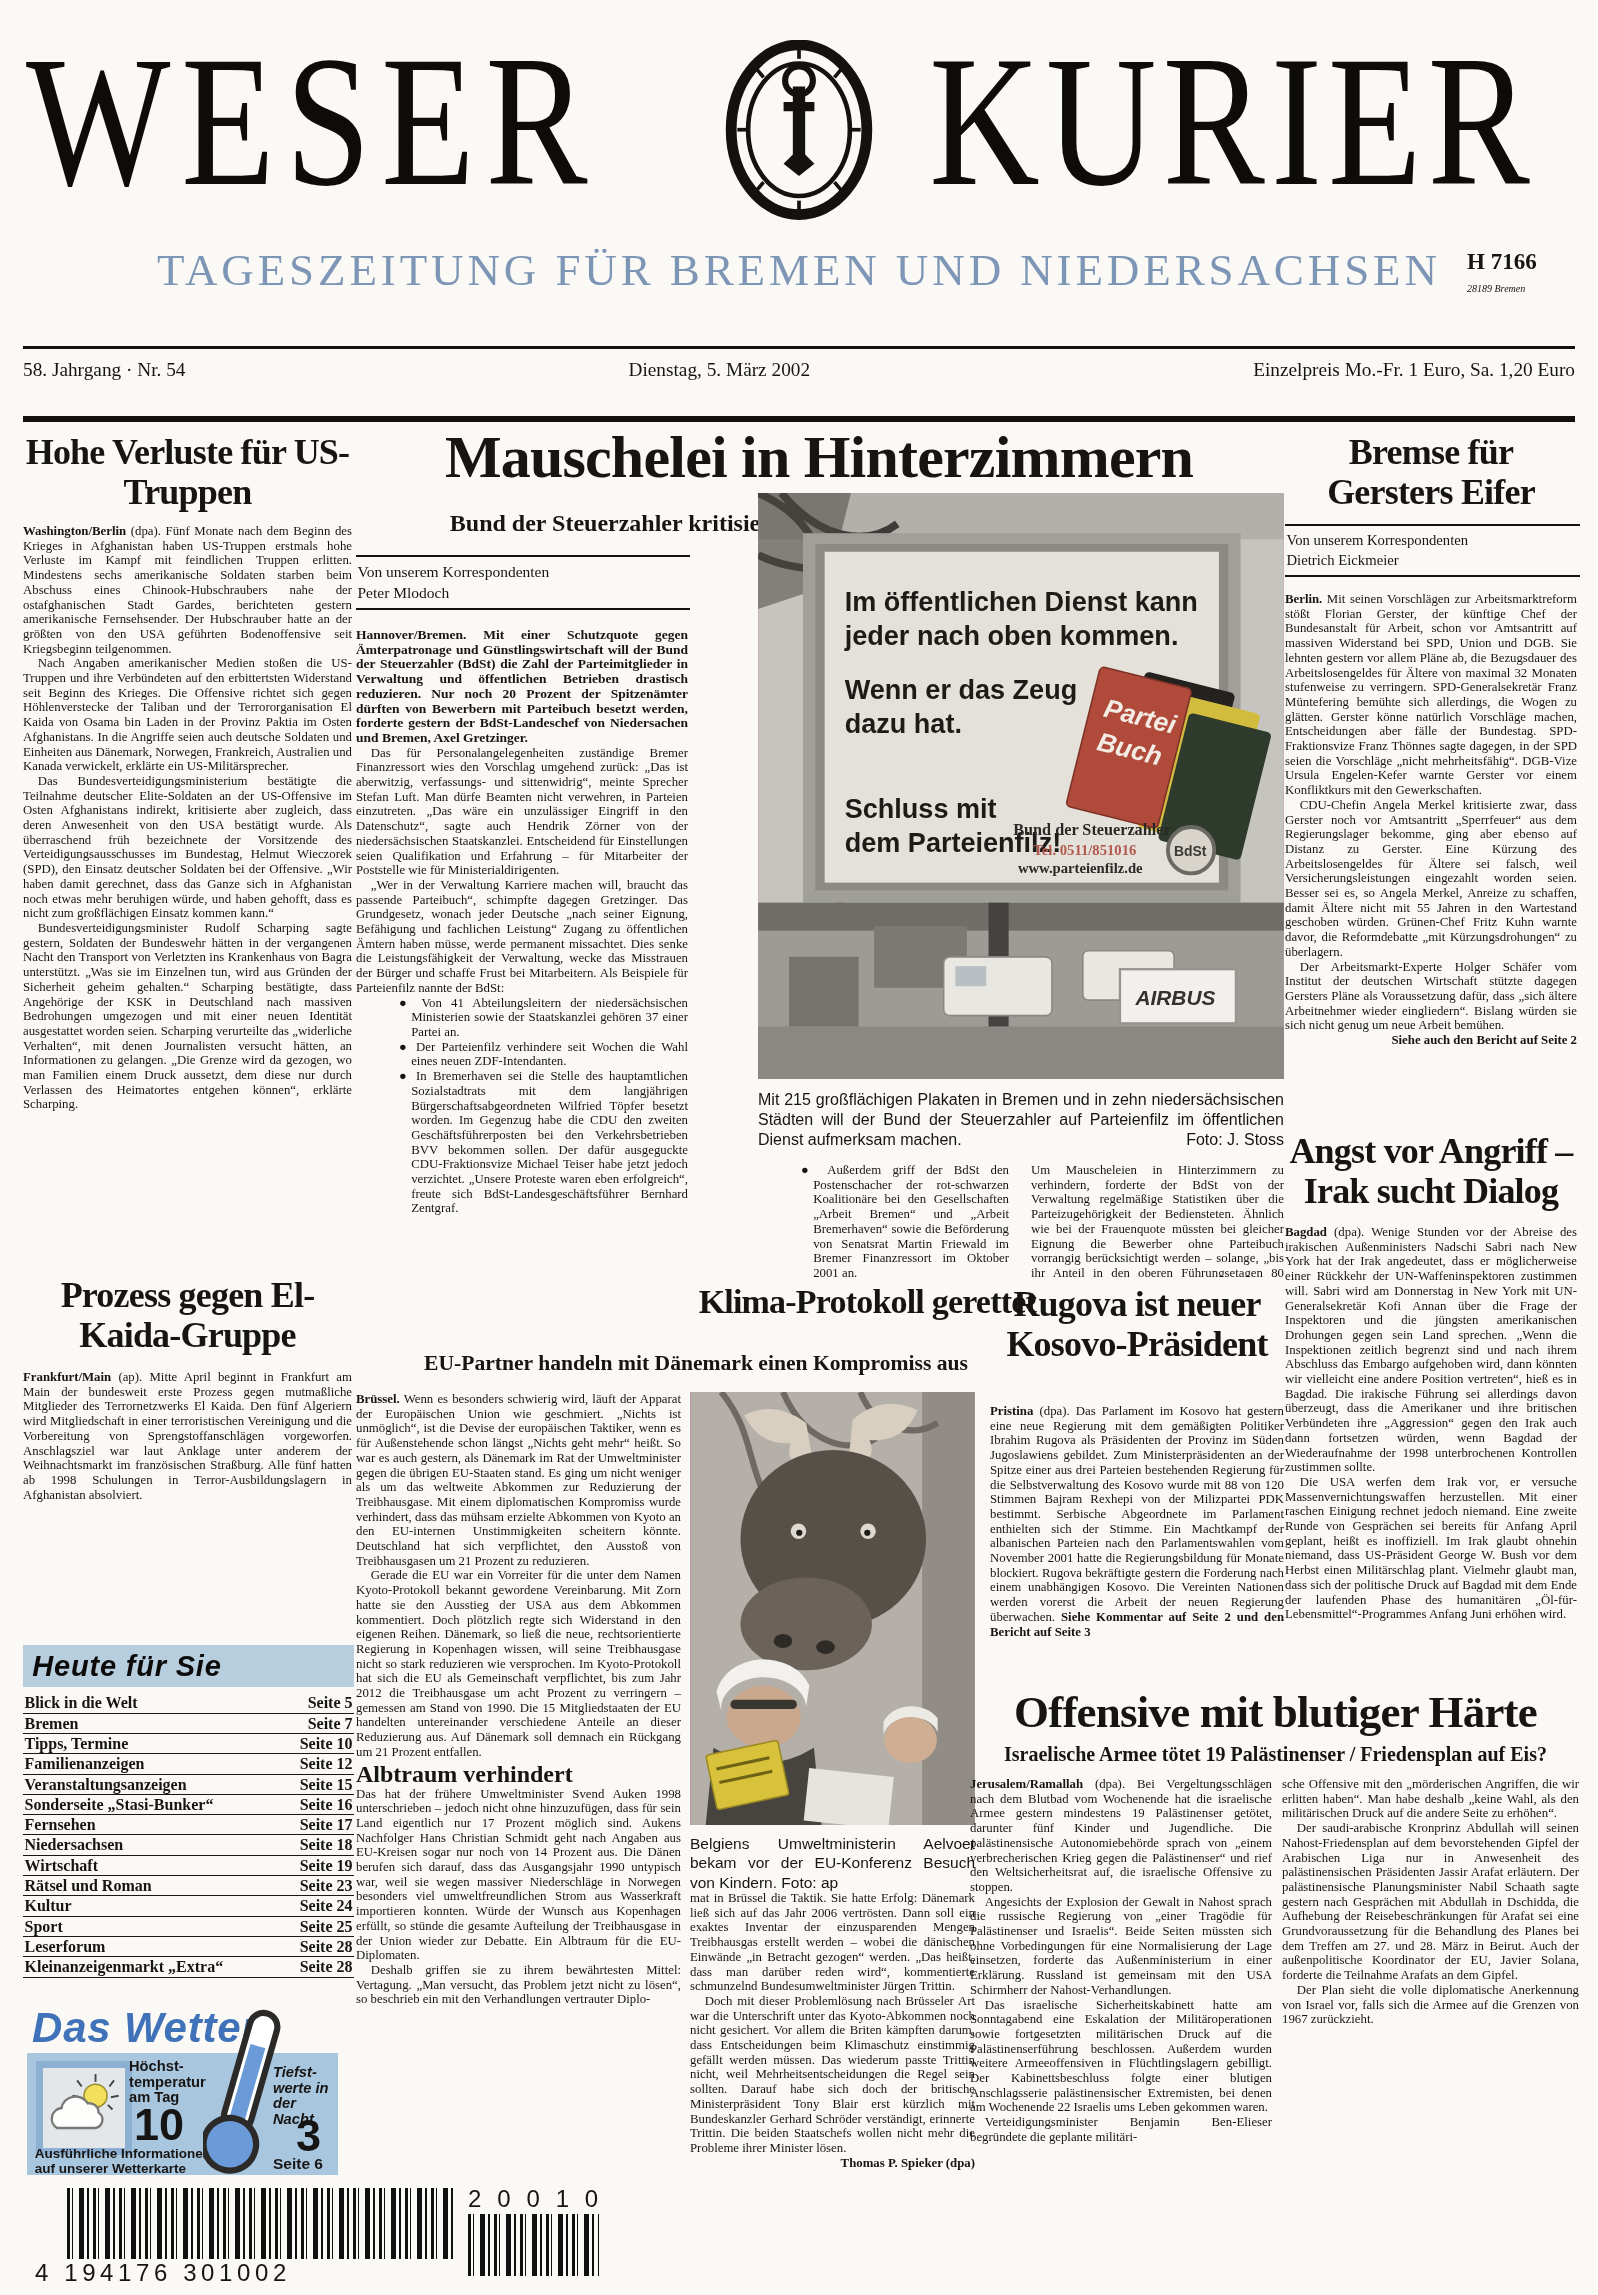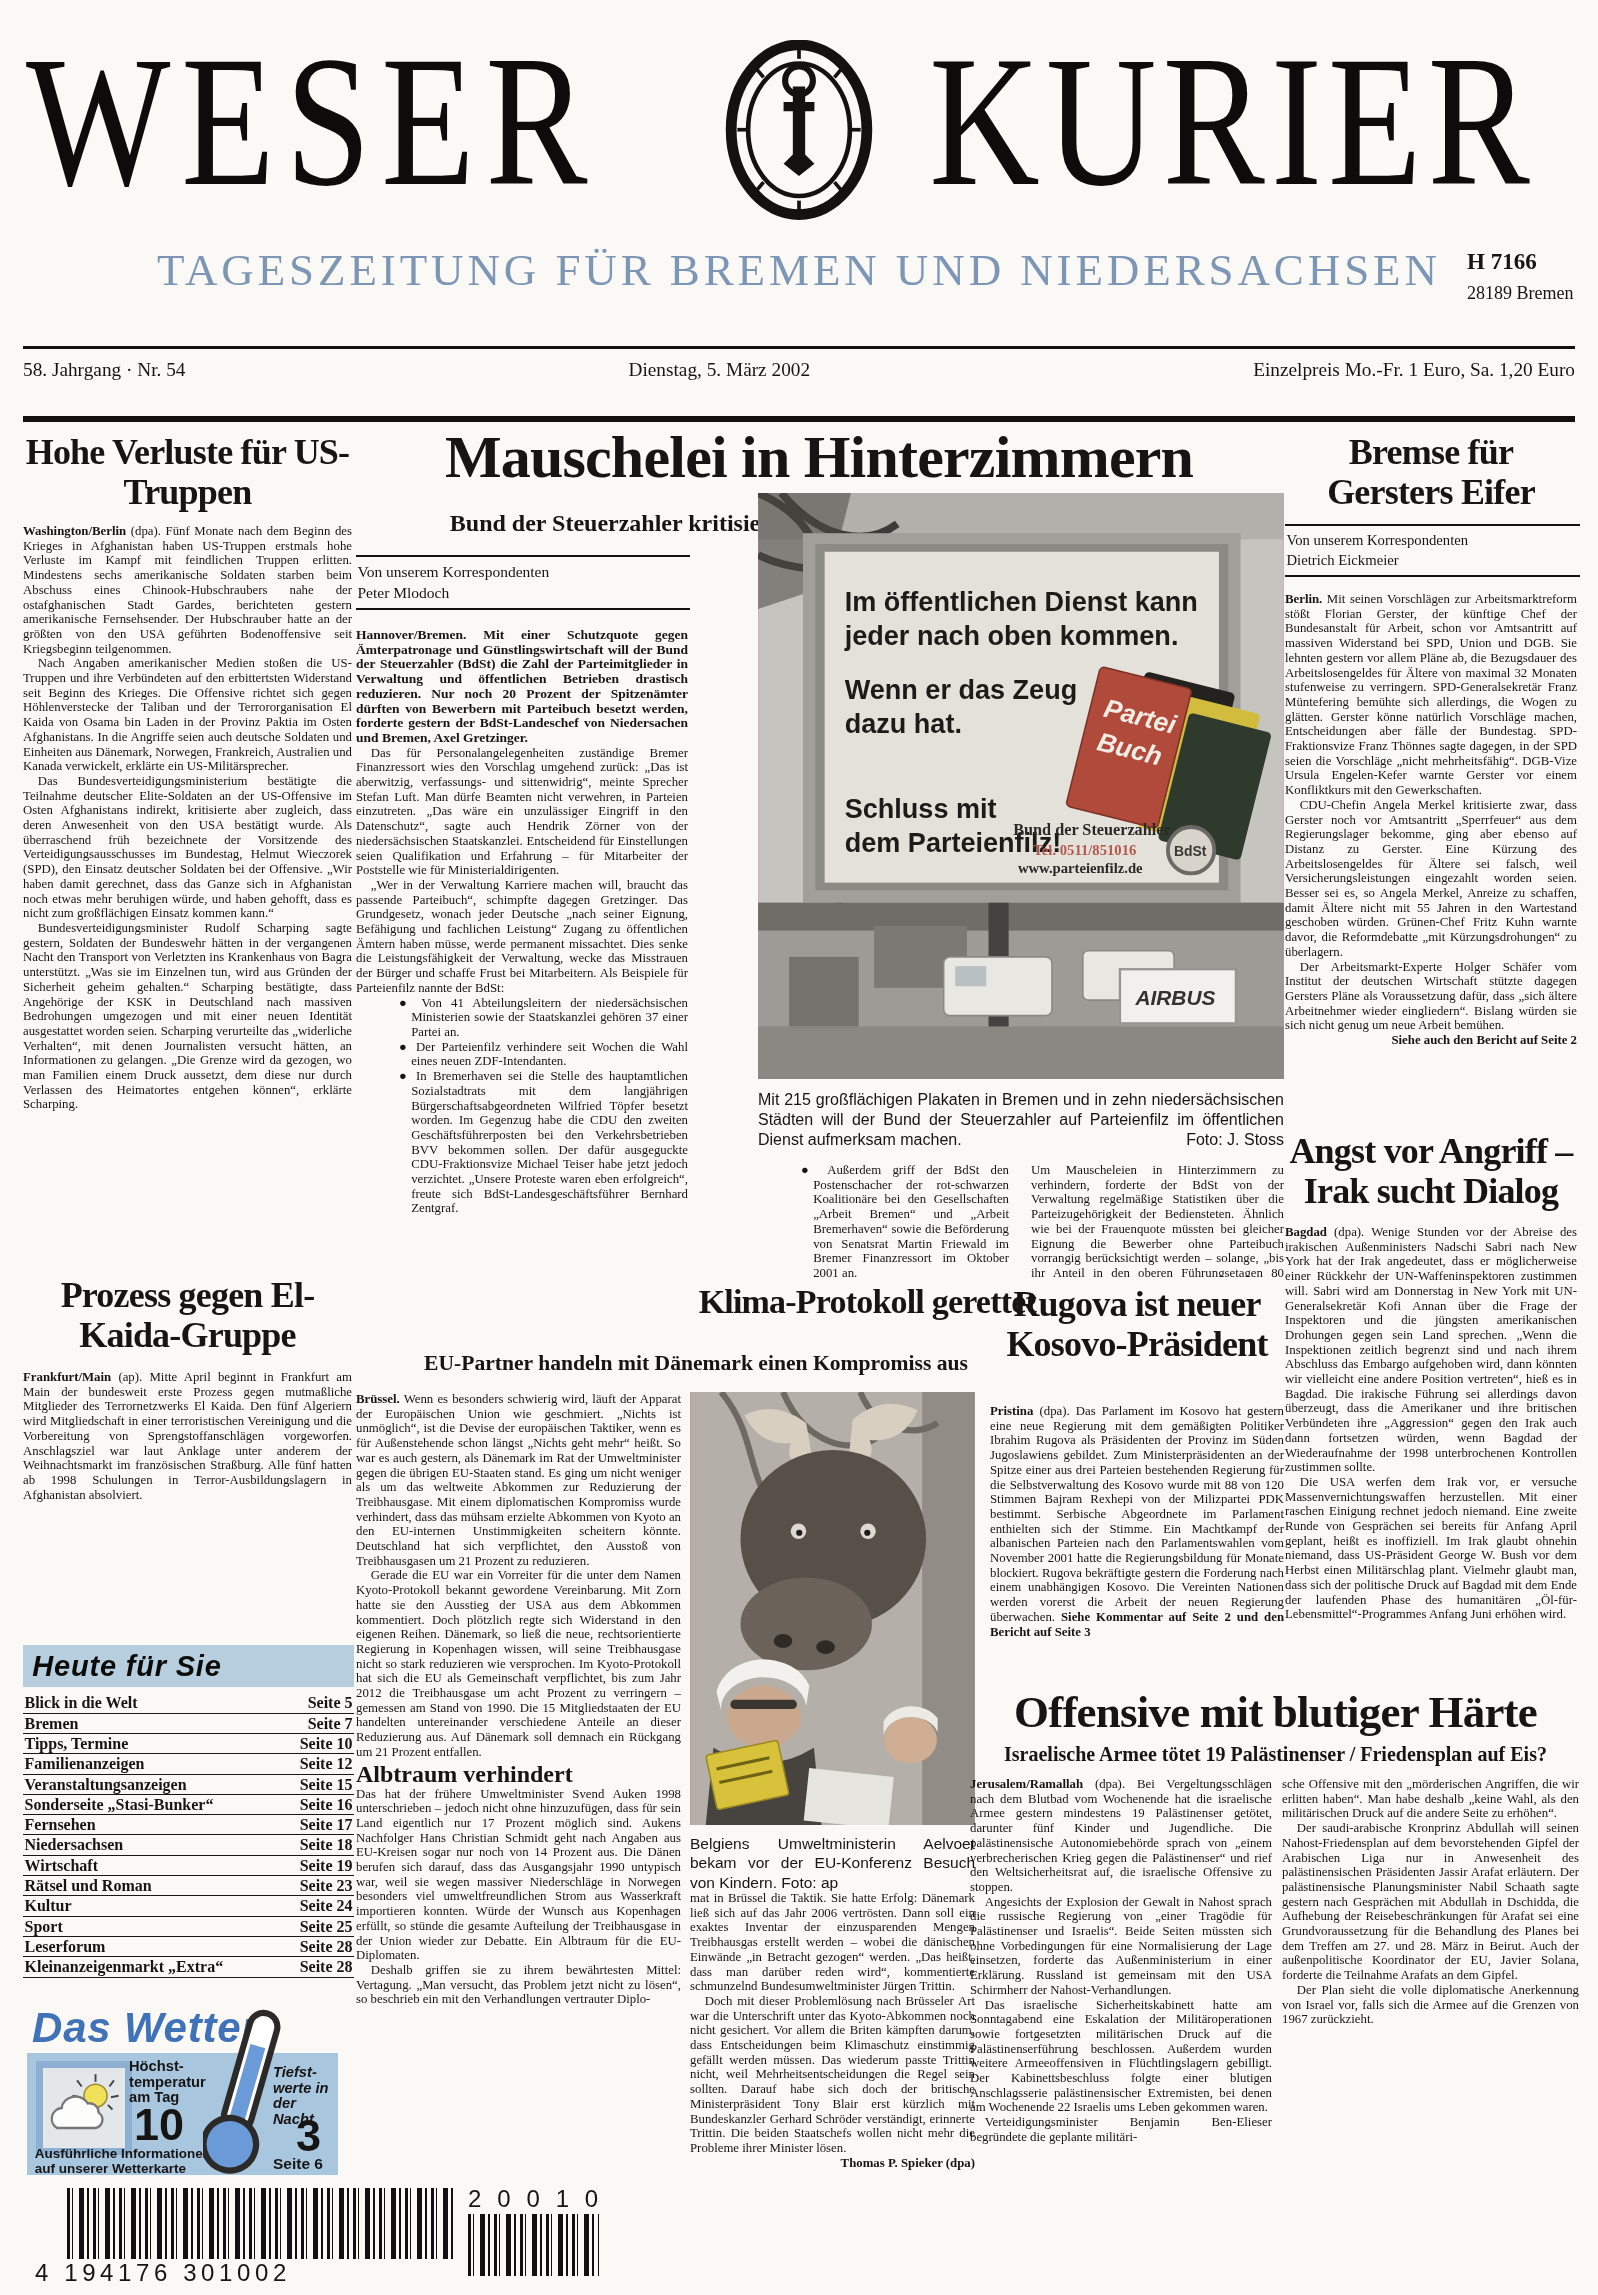--- a/index.html
+++ b/index.html
@@ -4,21 +4,21 @@
 <style>
   html,body{margin:0;padding:0;background:#e9e7e2;}
   .page{position:relative;width:1598px;height:2295px;background:#faf9f5;overflow:hidden;
         font-family:"Liberation Serif",serif;color:#171513;}
   .abs{position:absolute;}
   
   .mast{font-family:"Liberation Serif",serif;font-size:153px;font-weight:400;line-height:1;
         letter-spacing:10.8px;transform:scaleY(1.22);transform-origin:top;color:#0d0c0a;}
   .subtitle{width:100%;text-align:center;font-size:45px;letter-spacing:3.9px;color:#7e96b6;}
   .issuecode{font-size:23px;font-weight:bold;}
-  .issuecity{font-size:18px;}
+  .issuecity{font-size:10px;font-style:italic;}
   .rule{background:#14120f;}
   .dateline{width:1552px;display:flex;justify-content:space-between;font-size:19.3px;}
   
   .h-rail{font-weight:bold;font-size:36px;line-height:1.1;text-align:center;letter-spacing:-0.8px;}
   .h-main{font-weight:bold;font-size:60px;line-height:1;text-align:center;white-space:nowrap;letter-spacing:-0.8px;}
   .sub-main{font-weight:bold;font-size:24px;text-align:center;}
   .h-klima{font-weight:bold;font-size:34px;line-height:1;text-align:right;white-space:nowrap;letter-spacing:-0.8px;}
   .sub-klima{font-weight:bold;font-size:21.6px;text-align:center;}
   .h-off{font-weight:bold;font-size:45px;line-height:1;text-align:center;white-space:nowrap;letter-spacing:-0.8px;}
   .sub-off{font-weight:bold;font-size:20px;text-align:center;}

